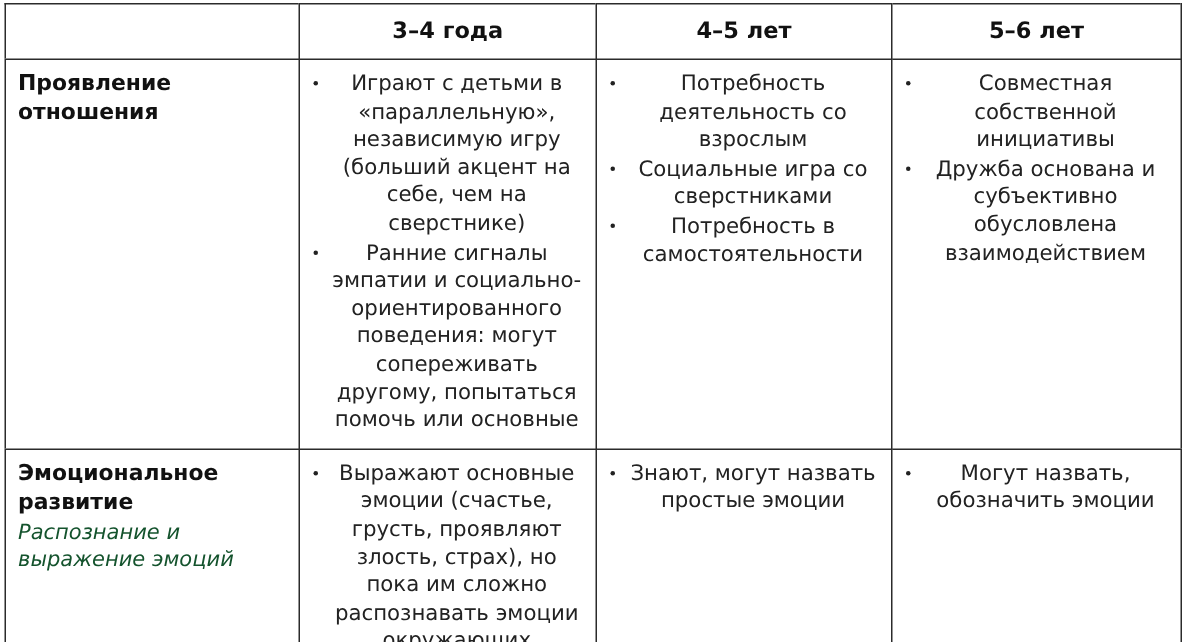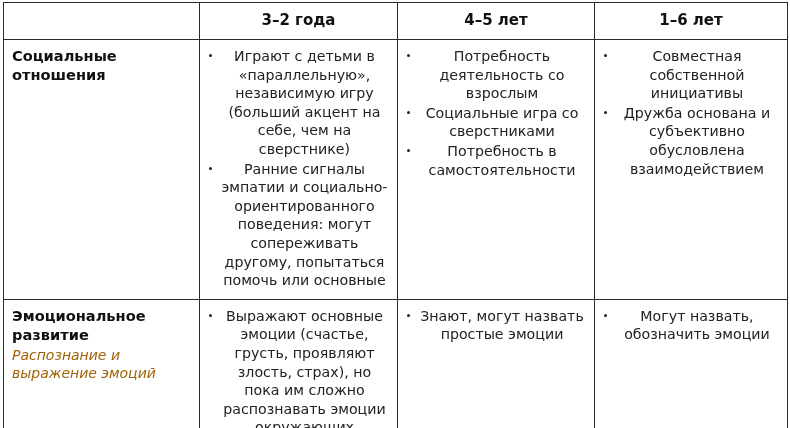--- a/index.html
+++ b/index.html
@@ -71,21 +71,21 @@
   .row-title {
     font-weight: bold;
     font-size: 14.6px;
     line-height: 1.3;
     color: #111111;
   }
   .row-subtitle {
     font-style: italic;
     font-size: 14px;
     line-height: 1.3;
-    color: #a16207;
+    color: #14532d;
     margin-top: 1px;
   }
 
   ul.bullets {
     list-style: none;
     margin: 0;
     padding: 0;
   }
   ul.bullets li {
     position: relative;
@@ -111,29 +111,29 @@
   <table class="dev-table">
     <colgroup>
       <col class="c1">
         <col class="c2">
         <col class="c3">
         <col class="c4">
     </colgroup>
     <thead>
       <tr>
         <th class="corner-cell"></th>
-        <th>3–2 года</th>
+        <th>3–4 года</th>
         <th>4–5 лет</th>
-        <th>1–6 лет</th>
+        <th>5–6 лет</th>
       </tr>
     </thead>
     <tbody>
       <tr>
         <td class="label-cell">
-          <div class="row-title">Социальные отношения</div>
+          <div class="row-title">Проявление отношения</div>
         </td>
         <td>
           <ul class="bullets">
             <li>Играют с детьми в «параллельную», независимую игру (больший акцент на себе, чем на сверстнике)</li>
             <li>Ранние сигналы эмпатии и социально-ориентированного поведения: могут сопереживать другому, попытаться помочь или основные</li>
           </ul>
         </td>
         <td>
           <ul class="bullets">
             <li>Потребность деятельность со взрослым</li>

